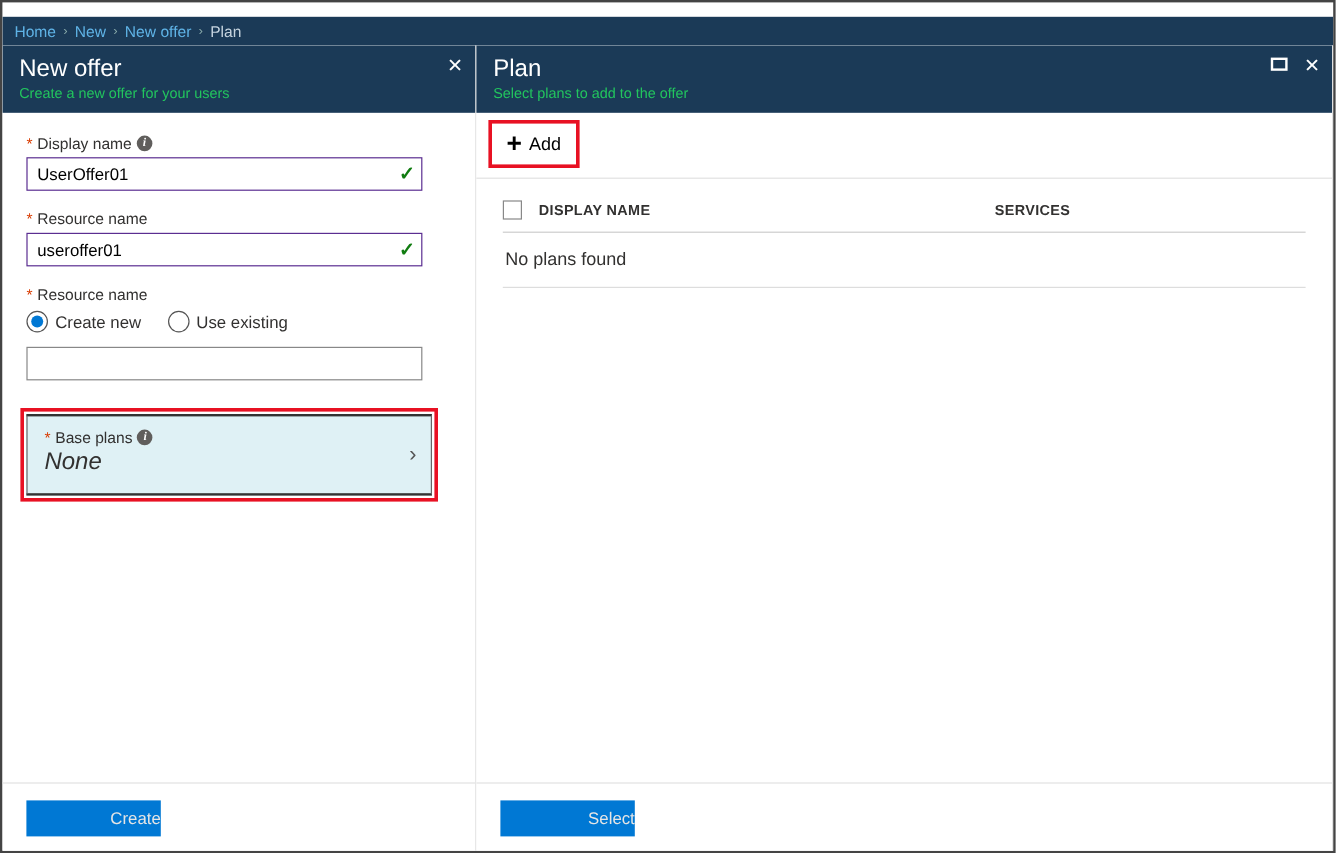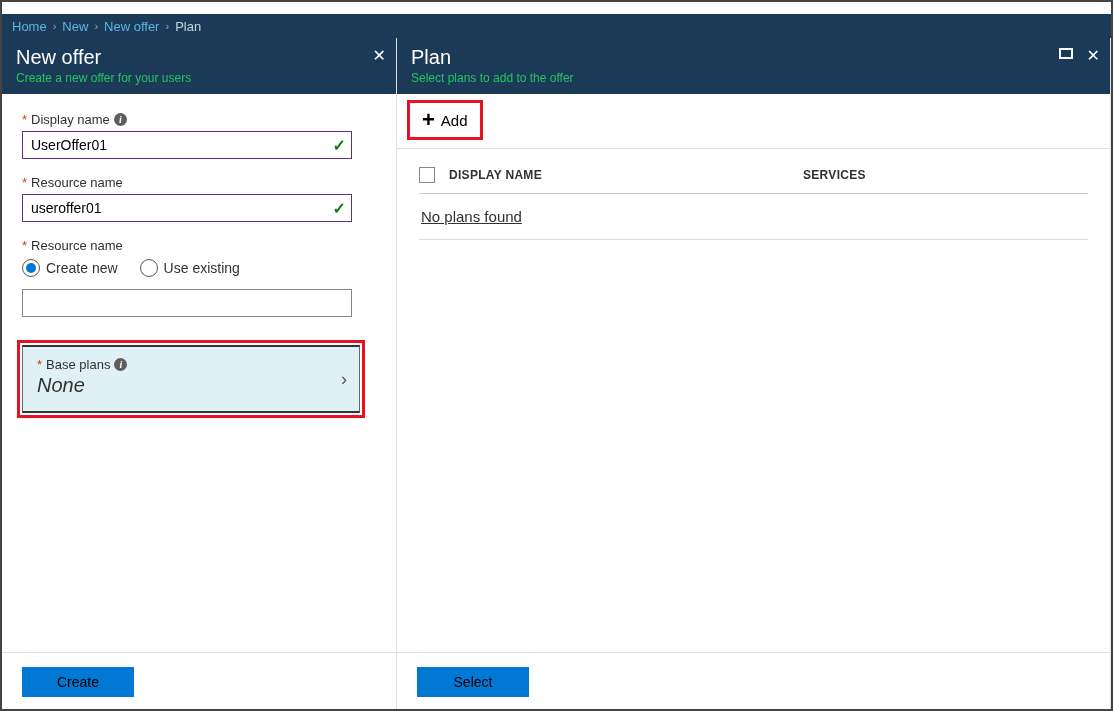--- a/index.html
+++ b/index.html
@@ -92,44 +92,44 @@
     position: relative;
     width: 338px;
     cursor: pointer;
   }
   .selector-box .sel-label { font-size: 13px; display: flex; gap: 4px; align-items: center; }
   .selector-box .sel-value { font-size: 20px; font-style: italic; margin-top: 2px; }
   .selector-box .chevron { position: absolute; right: 12px; top: 50%; transform: translateY(-50%); color: #555; font-size: 18px; }
   .highlight-red { outline: 3px solid #e81123; outline-offset: 2px; }
 
   .btn-primary {
-    background: #0078d4; color: #000000; border: none;
-    height: 30px; min-width: 112px; font-size: 14px; cursor: pointer;
+    background: #0078d4; color: #e5e5e5; border: none;
+    height: 30px; min-width: 112px; font-size: 14px; cursor: pointer; text-align: right;
   }
 
   
   .toolbar { padding: 6px 10px 8px 10px; border-bottom: 1px solid #e1e1e1; display: flex; }
   .toolbar-btn {
     display: inline-flex; align-items: center; gap: 6px;
     border: none; background: transparent; font-size: 15px; cursor: pointer;
     padding: 4px 10px;
   }
   .toolbar-btn .plus { font-size: 22px; font-weight: bold; line-height: 1; }
   .toolbar-highlight { border: 3px solid #e81123; padding: 2px; display: inline-block; }
 
   .table-wrap { padding: 18px 22px; }
   .tbl-header {
     display: flex; align-items: center; gap: 14px;
     border-bottom: 1px solid #ccc; padding-bottom: 10px;
     font-size: 12px; font-weight: 600; letter-spacing: 0.3px;
   }
   .tbl-header .cb { width: 16px; height: 16px; border: 1px solid #888; }
   .col-disp { flex: 0 0 340px; }
-  .col-serv { flex: 1; }
-  .tbl-empty { padding: 14px 2px; font-size: 15px; border-bottom: 1px solid #ddd; text-decoration: underline; }
+  .col-serv { flex: 1; margin-left: 26px; }
+  .tbl-empty { padding: 14px 2px; font-size: 15px; border-bottom: 1px solid #ddd; }
 
 </style>
 </head>
 <body>
 
 <div class="breadcrumb-bar">
   <a href="#">Home</a>
   <span class="sep">›</span>
   <a href="#">New</a>
   <span class="sep">›</span>

